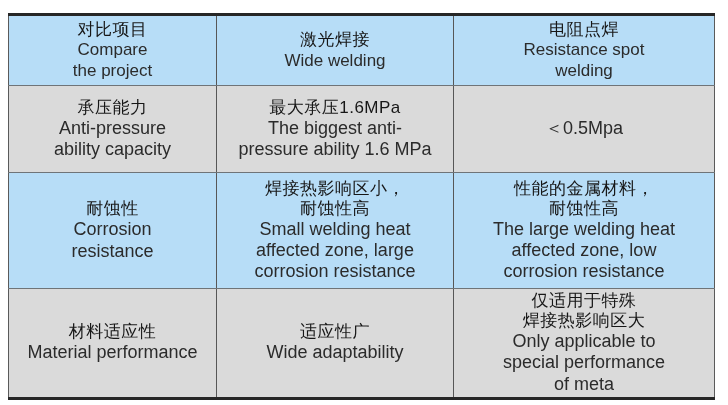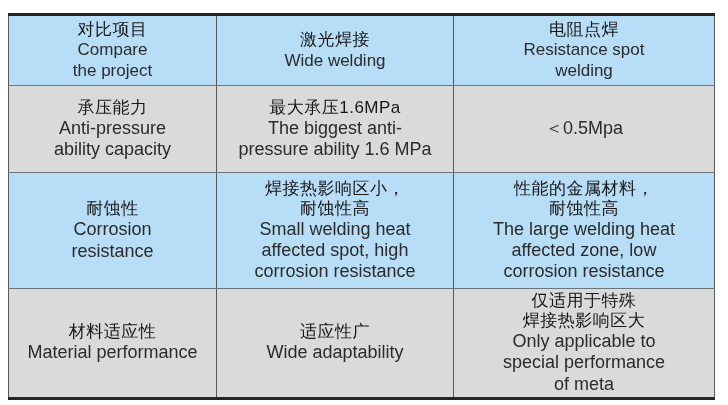--- a/index.html
+++ b/index.html
@@ -146,21 +146,21 @@
             <span class="line-cn">耐蚀性</span>
             <span class="line-en">Corrosion</span>
             <span class="line-en">resistance</span>
           </span>
         </td>
         <td>
           <span class="cell-inner">
             <span class="line-cn">焊接热影响区小，</span>
             <span class="line-cn">耐蚀性高</span>
             <span class="line-en">Small welding heat</span>
-            <span class="line-en">affected spot, high</span>
+            <span class="line-en">affected zone, large</span>
             <span class="line-en">corrosion resistance</span>
           </span>
         </td>
         <td>
           <span class="cell-inner">
             <span class="line-cn">性能的金属材料，</span>
             <span class="line-cn">耐蚀性高</span>
             <span class="line-en">The large welding heat</span>
             <span class="line-en">affected zone, low</span>
             <span class="line-en">corrosion resistance</span>

